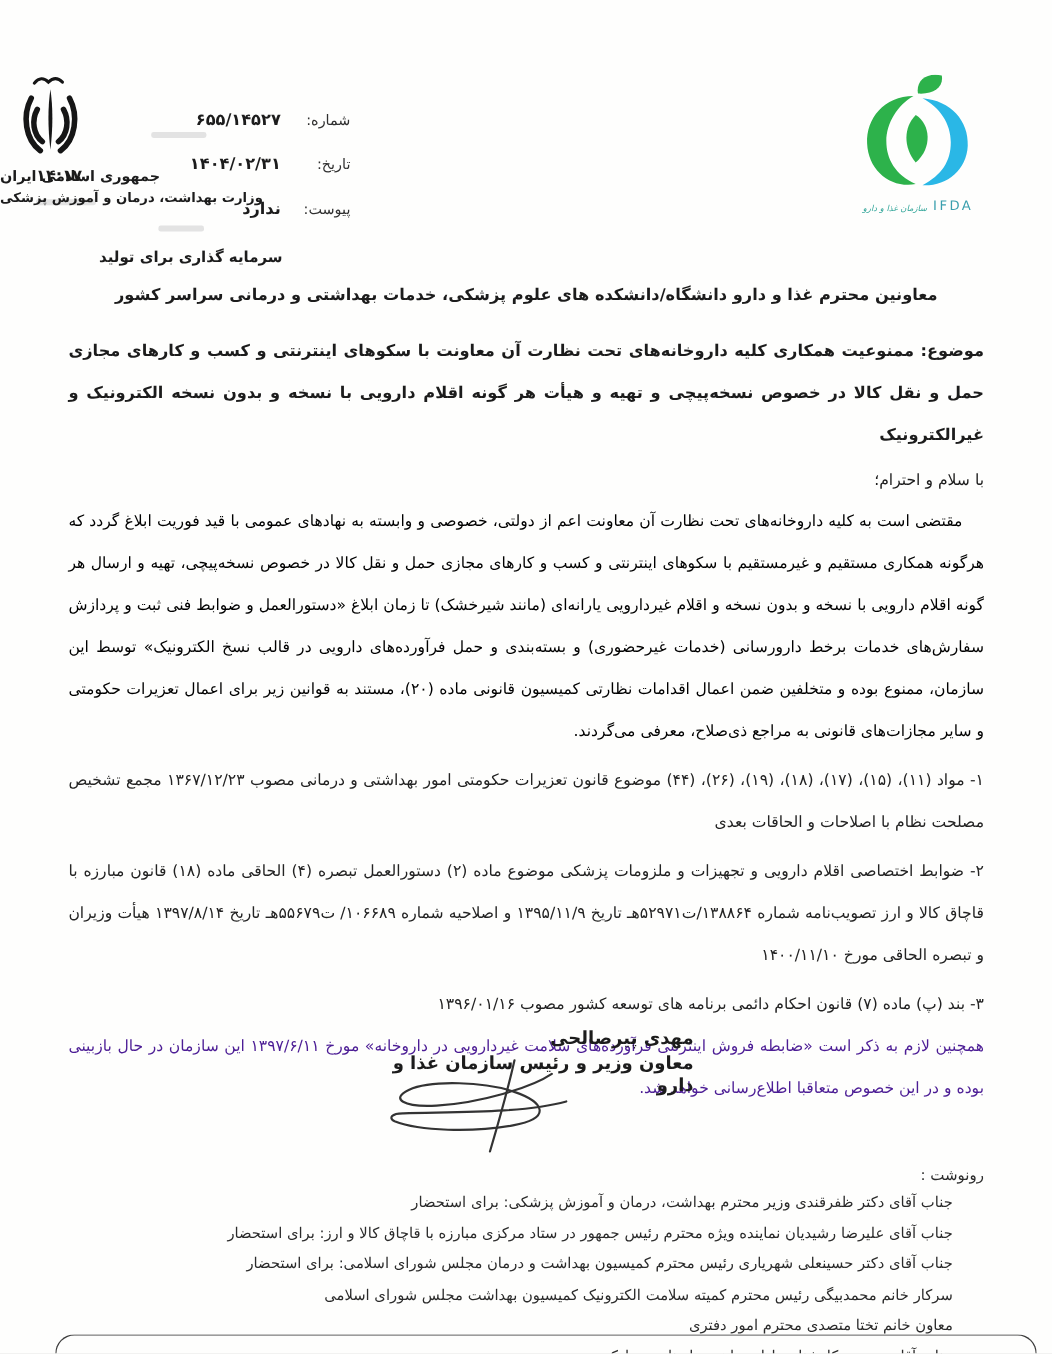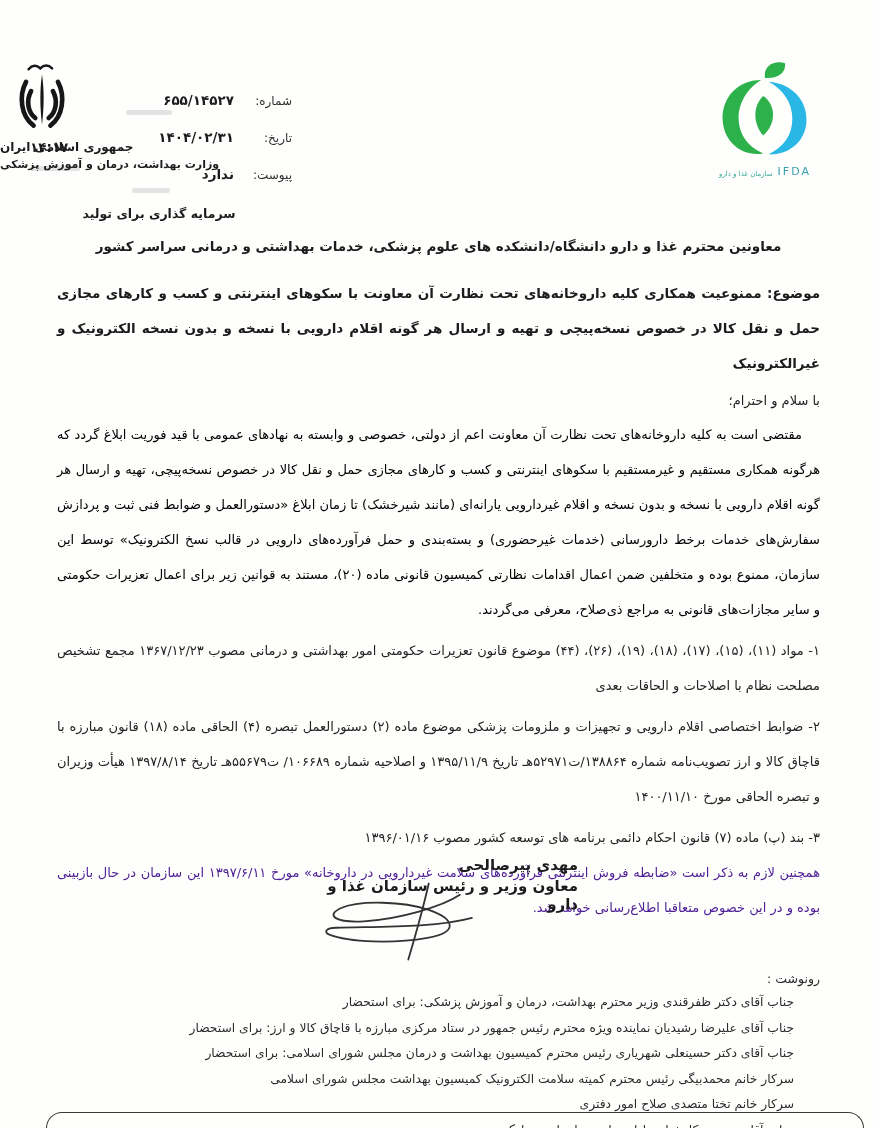--- a/index.html
+++ b/index.html
@@ -18,21 +18,21 @@
   .time{position:absolute;top:139px;left:30px;font-size:13.5px;font-weight:bold;}
   .smudge{position:absolute;height:5px;background:#d9d9d9;border-radius:2px;opacity:.75;}
   
   .lh-center{position:absolute;top:60px;left:0;right:0;text-align:left;}
   .gov-line1{font-size:12px;font-weight:bold;margin-top:2px;}
   .gov-line2{font-size:11px;font-weight:bold;margin-top:4px;}
   
   .ifda{position:absolute;top:62px;right:46px;width:132px;text-align:center;}
   .ifda-text{display:flex;justify-content:center;align-items:flex-end;gap:5px;margin-top:1px;}
   .ifda-en{font-size:11px;letter-spacing:2px;color:#3a9fae;font-weight:normal;}
-  .ifda-fa{font-size:7px;color:#35a79b;}
+  .ifda-fa{font-size:7px;color:#35a79b;font-style:italic;}
   
   .content{position:absolute;top:238px;left:57px;right:57px;}
   .recipient{margin:0;text-align:center;font-weight:bold;font-size:13.5px;}
   .subject{margin:22px 0 0;font-weight:bold;font-size:13.5px;line-height:35px;
            text-align:justify;text-align-last:justify;}
   .salutation{margin:12px 0 0;font-size:13px;}
   .body-p{margin:9px 0 0;font-size:13px;line-height:35px;text-align:justify;text-indent:18px;color:#000000;}
   .item{margin:6px 0 0;font-size:13px;line-height:35px;text-align:justify;color:#232323;}
   .closing{margin:0;font-size:13px;line-height:35px;text-align:justify;color:#4c1d95;}
   
@@ -105,35 +105,35 @@
       <path d="M64 21 C89 23 105 41 104 63 C103 85 85 99 64 98 C81 89 89 77 89 60 C89 43 79 29 64 21 Z" fill="#2ab7e6"></path>
     </svg>
     <div class="ifda-text">
       <span class="ifda-en">IFDA</span>
       <span class="ifda-fa">سازمان غذا و دارو</span>
     </div>
   </div>
 
   <div class="content">
     <p class="recipient">معاونین محترم غذا و دارو دانشگاه/دانشکده های علوم پزشکی، خدمات بهداشتی و درمانی سراسر کشور</p>
-    <p class="subject">موضوع: ممنوعیت همکاری کلیه داروخانه‌های تحت نظارت آن معاونت با سکوهای اینترنتی و کسب و کارهای مجازی حمل و نقل کالا در خصوص نسخه‌پیچی و تهیه و ارسال هر گونه اقلام دارویی با نسخه و بدون نسخه الکترونیک و غیرالکترونیک</p>
+    <p class="subject">موضوع: ممنوعیت همکاری کلیه داروخانه‌های تحت نظارت آن معاونت با سکوهای اینترنتی و کسب و کارهای مجازی حمل و نقل کالا در خصوص نسخه‌پیچی و تهیه و هیأت هر گونه اقلام دارویی با نسخه و بدون نسخه الکترونیک و غیرالکترونیک</p>
     <p class="salutation">با سلام و احترام؛</p>
     <p class="body-p">مقتضی است به کلیه داروخانه‌های تحت نظارت آن معاونت اعم از دولتی، خصوصی و وابسته به نهادهای عمومی با قید فوریت ابلاغ گردد که هرگونه همکاری مستقیم و غیرمستقیم با سکوهای اینترنتی و کسب و کارهای مجازی حمل و نقل کالا در خصوص نسخه‌پیچی، تهیه و ارسال هر گونه اقلام دارویی با نسخه و بدون نسخه و اقلام غیردارویی یارانه‌ای (مانند شیرخشک) تا زمان ابلاغ «دستورالعمل و ضوابط فنی ثبت و پردازش سفارش‌های خدمات برخط دارورسانی (خدمات غیرحضوری) و بسته‌بندی و حمل فرآورده‌های دارویی در قالب نسخ الکترونیک» توسط این سازمان، ممنوع بوده و متخلفین ضمن اعمال اقدامات نظارتی کمیسیون قانونی ماده (۲۰)، مستند به قوانین زیر برای اعمال تعزیرات حکومتی و سایر مجازات‌های قانونی به مراجع ذی‌صلاح، معرفی می‌گردند.</p>
     <p class="item">۱- مواد (۱۱)، (۱۵)، (۱۷)، (۱۸)، (۱۹)، (۲۶)، (۴۴) موضوع قانون تعزیرات حکومتی امور بهداشتی و درمانی مصوب ۱۳۶۷/۱۲/۲۳ مجمع تشخیص مصلحت نظام با اصلاحات و الحاقات بعدی</p>
     <p class="item">۲- ضوابط اختصاصی اقلام دارویی و تجهیزات و ملزومات پزشکی موضوع ماده (۲) دستورالعمل تبصره (۴) الحاقی ماده (۱۸) قانون مبارزه با قاچاق کالا و ارز تصویب‌نامه شماره ۱۳۸۸۶۴/ت۵۲۹۷۱هـ تاریخ ۱۳۹۵/۱۱/۹ و اصلاحیه شماره ۱۰۶۶۸۹/ ت۵۵۶۷۹هـ تاریخ ۱۳۹۷/۸/۱۴ هیأت وزیران و تبصره الحاقی مورخ ۱۴۰۰/۱۱/۱۰</p>
     <p class="item">۳- بند (پ) ماده (۷) قانون احکام دائمی برنامه های توسعه کشور مصوب ۱۳۹۶/۰۱/۱۶</p>
     <p class="closing">همچنین لازم به ذکر است «ضابطه فروش اینترنتی فرآورده‌های سلامت غیردارویی در داروخانه» مورخ ۱۳۹۷/۶/۱۱ این سازمان در حال بازبینی بوده و در این خصوص متعاقبا اطلاع‌رسانی خواهد شد.</p>
 
     <div class="cc">
       <p class="cc-label">رونوشت :</p>
       <div class="cc-entry">جناب آقای دکتر ظفرقندی وزیر محترم بهداشت، درمان و آموزش پزشکی: برای استحضار</div>
       <div class="cc-entry">جناب آقای علیرضا رشیدیان نماینده ویژه محترم رئیس جمهور در ستاد مرکزی مبارزه با قاچاق کالا و ارز: برای استحضار</div>
       <div class="cc-entry">جناب آقای دکتر حسینعلی شهریاری رئیس محترم کمیسیون بهداشت و درمان مجلس شورای اسلامی: برای استحضار</div>
       <div class="cc-entry">سرکار خانم محمدبیگی رئیس محترم کمیته سلامت الکترونیک کمیسیون بهداشت  مجلس شورای اسلامی</div>
-      <div class="cc-entry">سرکار خانم تختا متصدی صلاح امور دفتری</div>
+      <div class="cc-entry">معاون خانم تختا متصدی محترم امور دفتری</div>
       <div class="cc-entry">جناب آقای موجبی کارشناس اداره راهبری اسناد و مدارک</div>
     </div>
   </div>
 
   <div class="sig">
     <div class="sig-name">مهدی پیرصالحی</div>
     <div class="sig-title">معاون وزیر و رئیس سازمان غذا و دارو</div>
   </div>
   <svg class="sig-scribble" width="180" height="80" viewBox="0 0 180 80">
     <g fill="none" stroke="#222" stroke-width="1.8" stroke-linecap="round" opacity="0.92">

